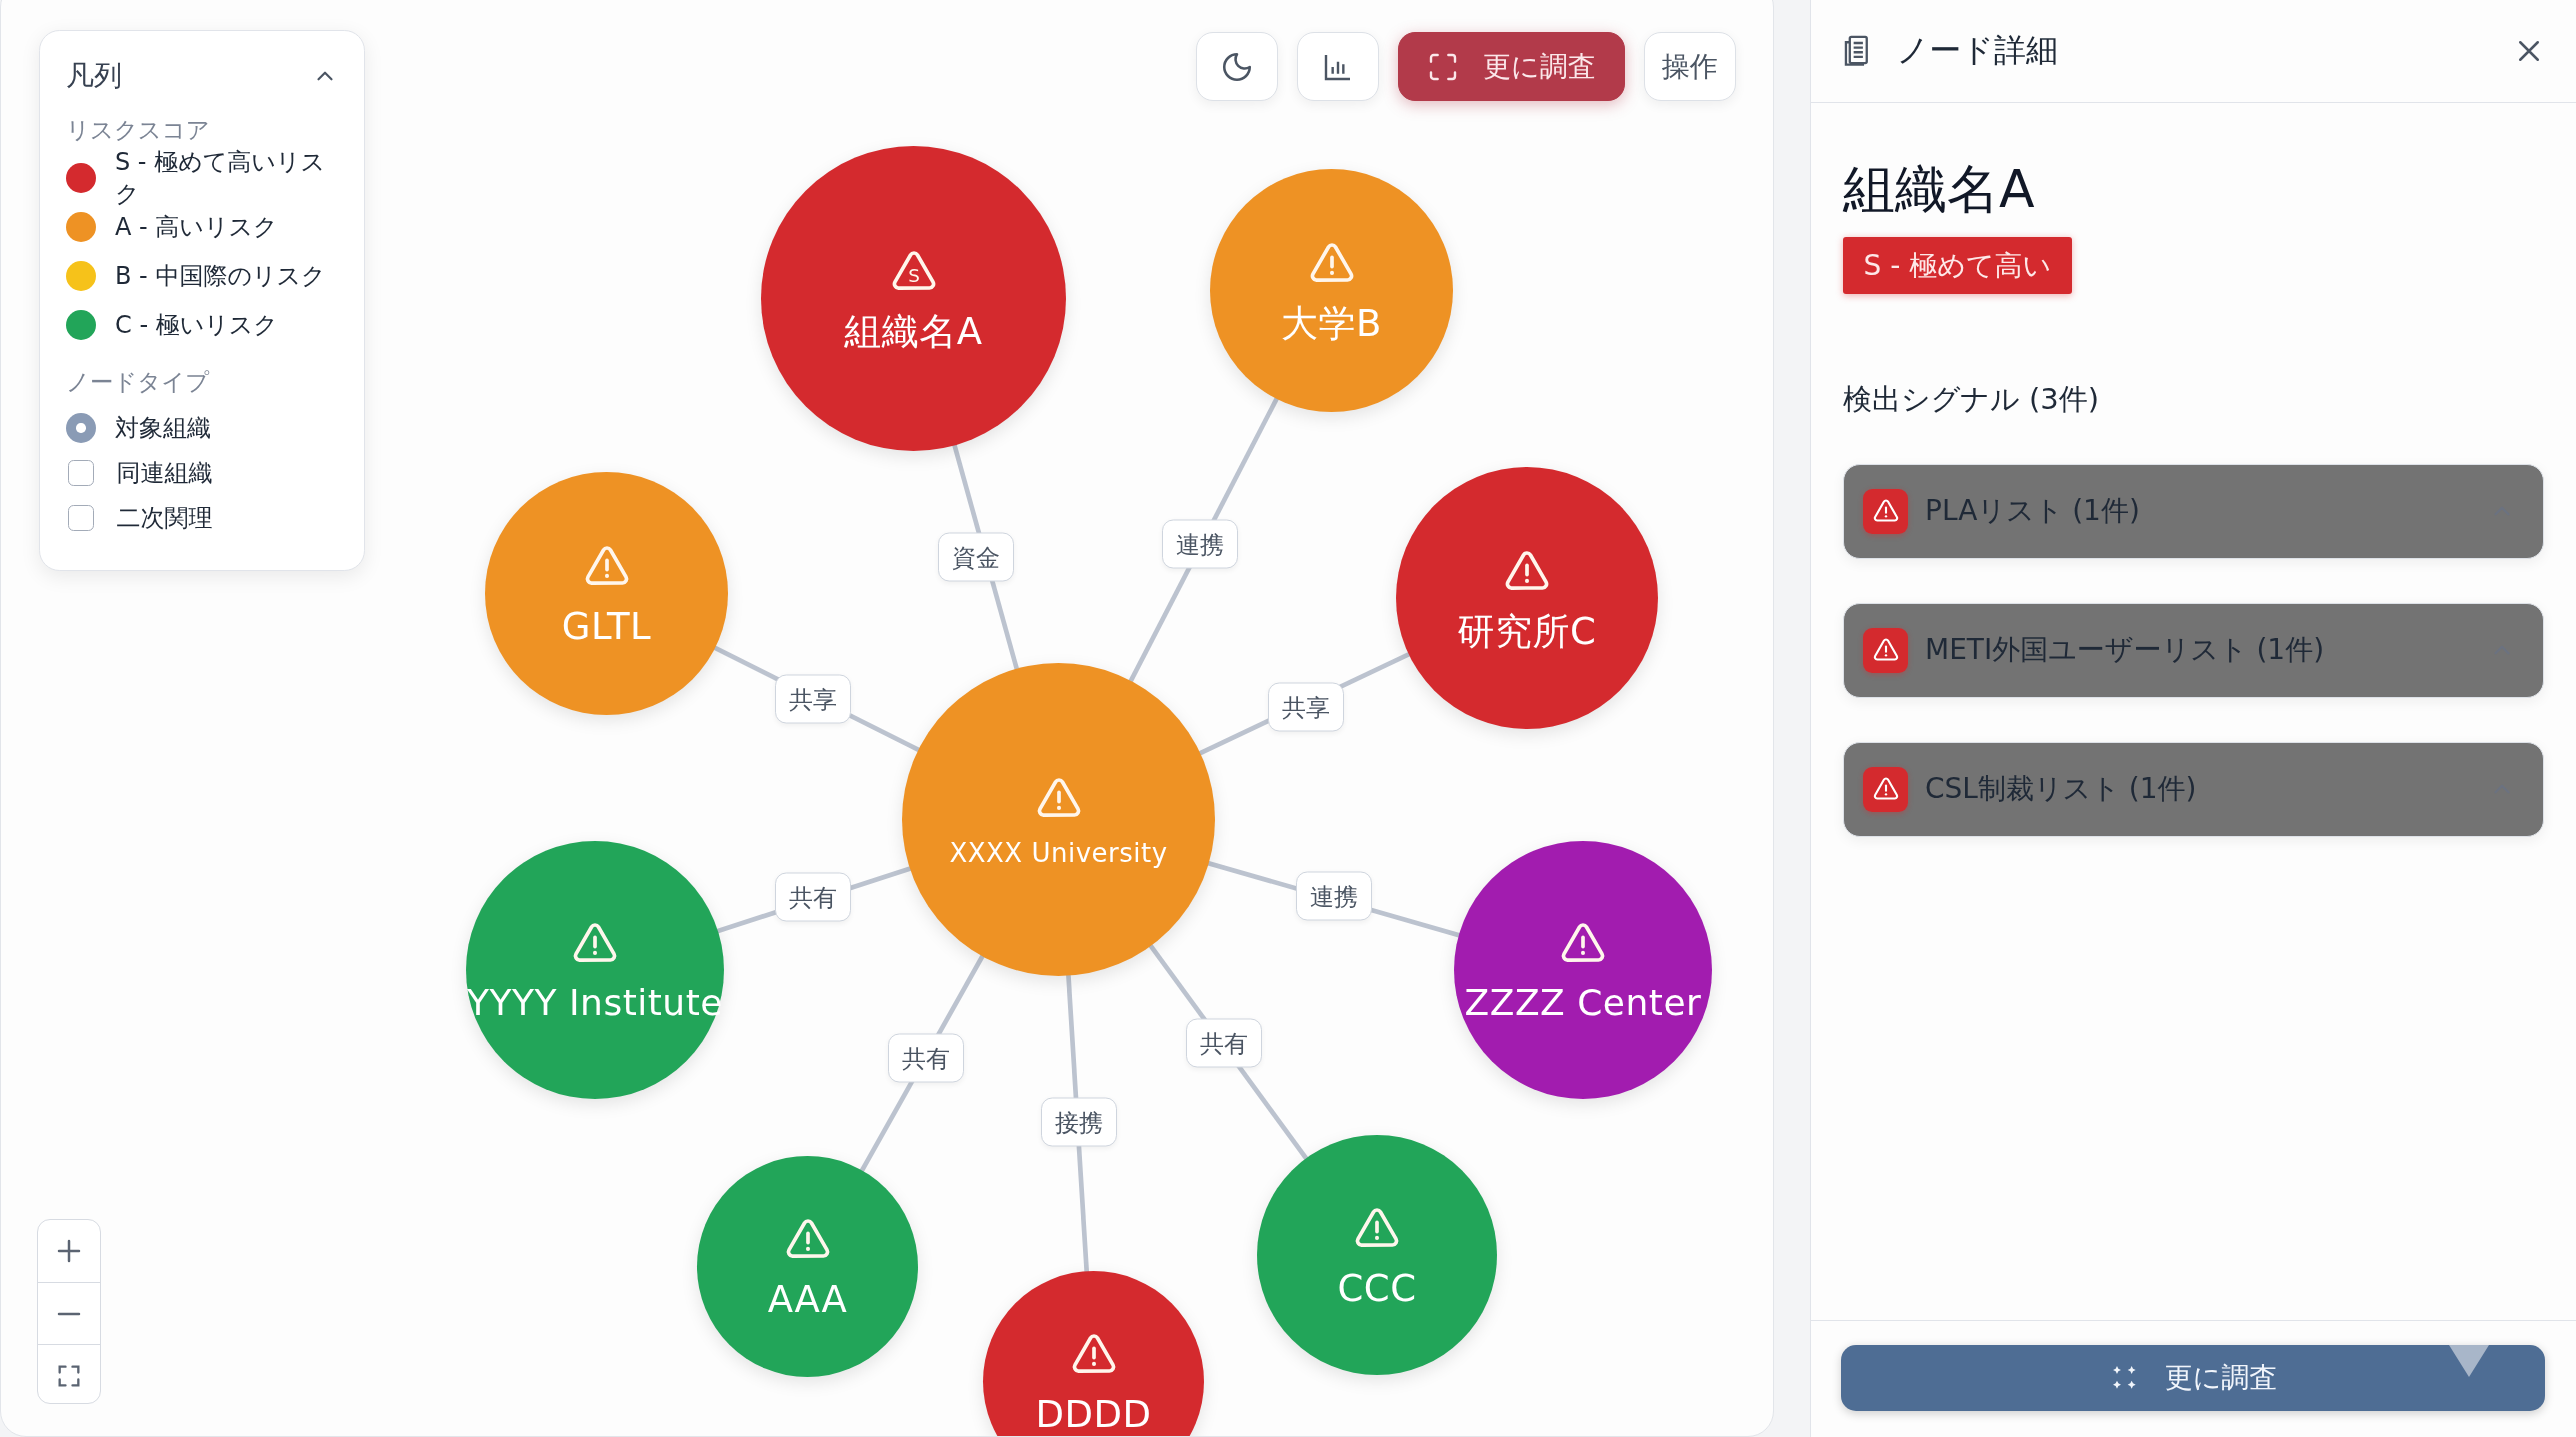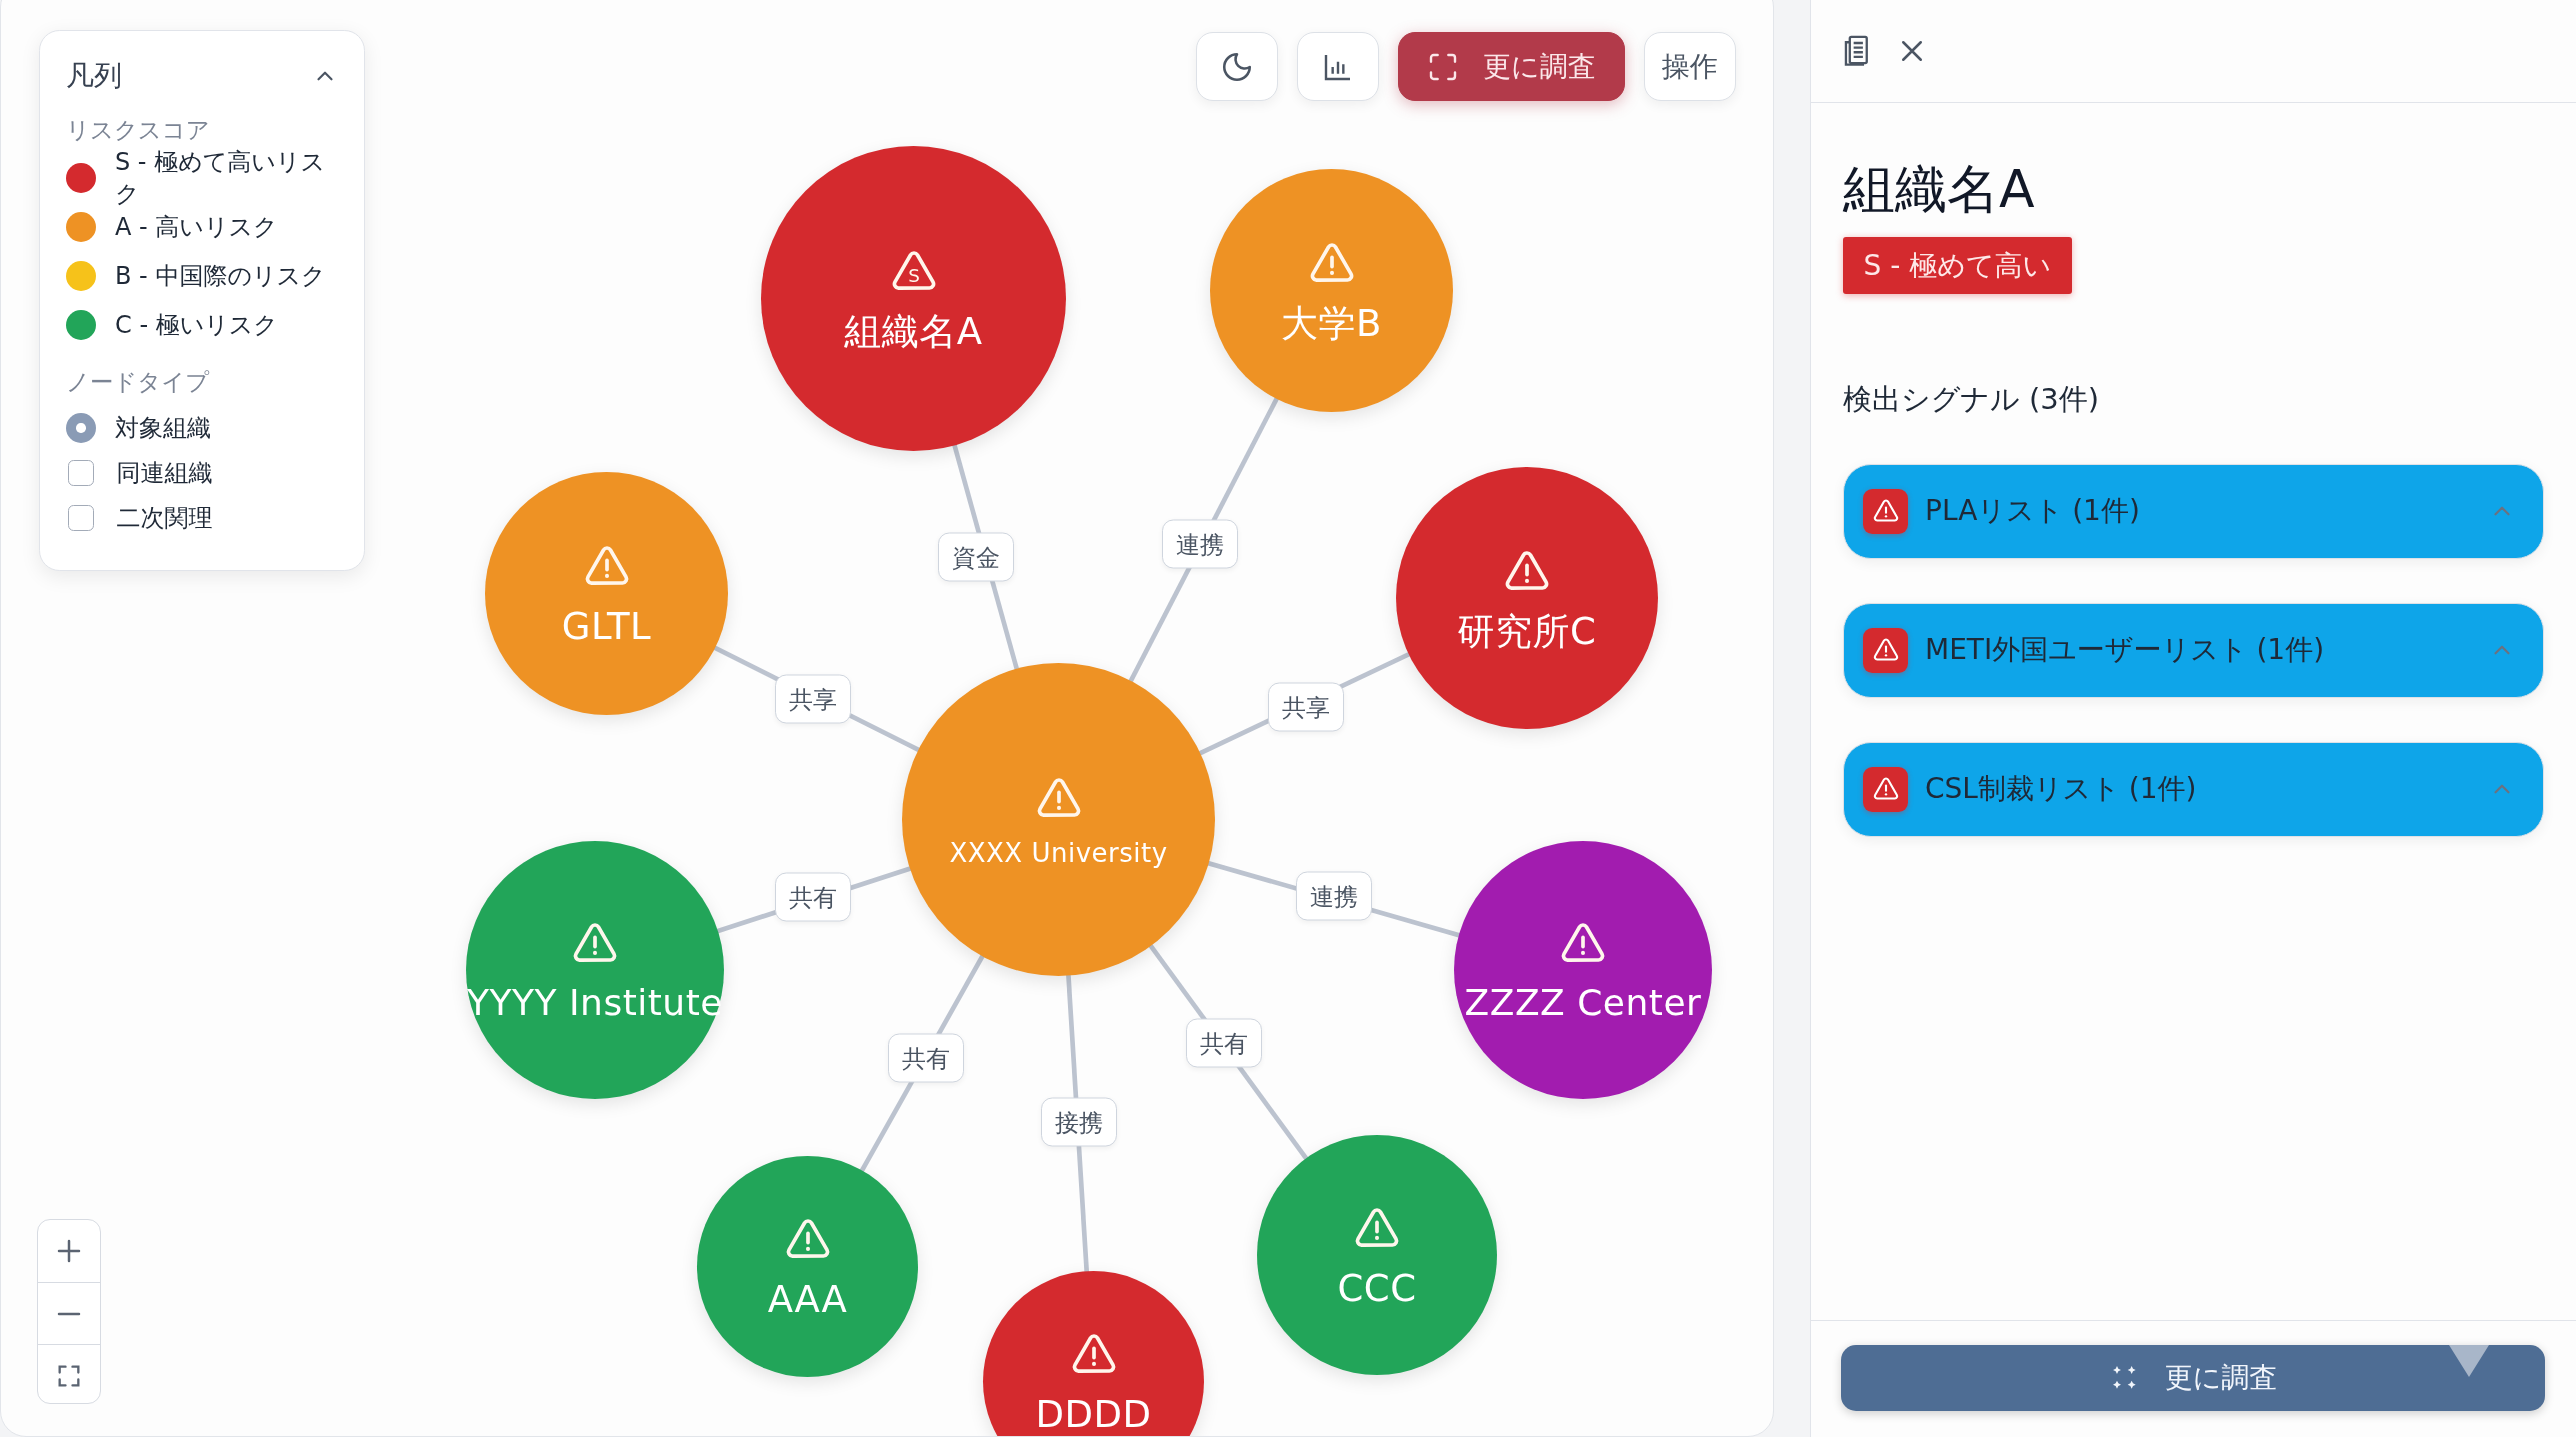--- a/index.html
+++ b/index.html
@@ -87,21 +87,21 @@
   .panel-close { width: 30px; height: 30px; cursor: pointer; }
   .panel-body { padding: 58px 32px 0 32px; }
   .node-name { font-size: 52px; color: #111827; line-height: 1.1; }
   .risk-badge {
     display: inline-block; margin-top: 19px; background: #d42a2e; color: #fde8e8;
     font-size: 28px; padding: 9.4px 20.6px; border-radius: 3px;
     box-shadow: 0 1.9px 7.5px rgba(212,42,46,0.35);
   }
   .signals-title { font-size: 29px; color: #1f2937; margin-top: 86px; margin-bottom: 36px; }
   .signal-card {
-    height: 95px; background: #0ea5e9; border: 1.9px solid #dde1e7; border-radius: 28px;
+    height: 95px; background: #737373; border: 1.9px solid #dde1e7; border-radius: 17px;
     display: flex; align-items: center; padding: 0 28px 0 19px; margin-bottom: 15px;
     box-shadow: 0 3.7px 13px rgba(0,0,0,0.06); cursor: pointer; margin-top: 44px;
   }
   .signal-icon {
     width: 45px; height: 45px; background: #d42a2e; border-radius: 9.4px; margin-right: 17px;
     display: flex; align-items: center; justify-content: center; flex: none;
     box-shadow: 0 1.9px 5.6px rgba(212,42,46,0.35);
   }
   .signal-label { font-size: 28px; color: #1f2937; flex: 1; }
   .signal-chevron { width: 26px; height: 26px; }
@@ -322,20 +322,21 @@
 
 <div class="panel">
   <div class="panel-header">
     <svg class="panel-header-icon" viewBox="0 0 24 24">
       <g fill="none" stroke="#4b5563" stroke-width="1.5">
         <rect x="7" y="2.5" width="11" height="17" rx="1"></rect>
         <path d="M7 6H4.5v14.5h11V19.5"></path>
         <path d="M9.5 6.5h6M9.5 9.5h6M9.5 12.5h6M9.5 15.5h6"></path>
       </g>
     </svg>
+    <span class="panel-title">ノード詳細</span>
     <svg class="panel-close" viewBox="0 0 24 24">
       <path d="M5 5l14 14M19 5L5 19" stroke="#4b5563" stroke-width="2" stroke-linecap="round"></path>
     </svg>
   </div>
 
   <div class="panel-body">
     <div class="node-name">組織名A</div>
     <div class="risk-badge">S - 極めて高い</div>
     <div class="signals-title">検出シグナル (3件)</div>
     <div id="signal-list">

